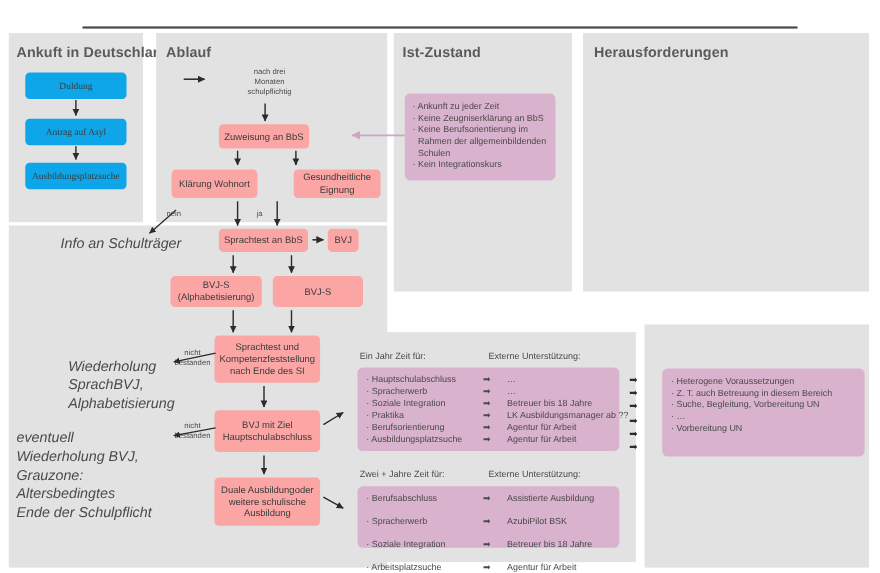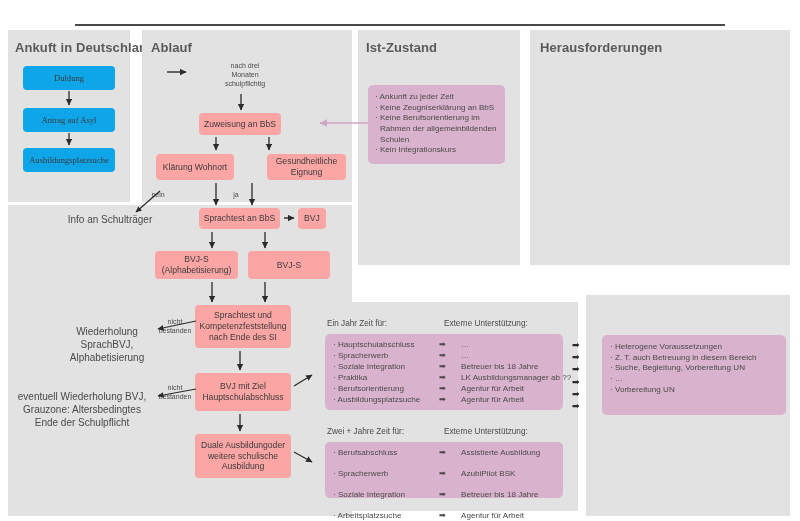--- a/index.html
+++ b/index.html
@@ -9,21 +9,21 @@
   .panel{position:absolute;background:#e2e2e2;}
   .panel-title{position:absolute;font-size:13px;font-weight:bold;color:#5a5a5a;letter-spacing:.1px;}
 
   .title{position:absolute;left:0;top:3px;width:800px;text-align:center;font-size:14.5px;color:#3b3b3b;}
   .rule{position:absolute;left:75px;top:24px;width:650px;height:1.6px;background:#4a4a4a;}
 
   .box{position:absolute;border-radius:4px;display:flex;align-items:center;justify-content:center;text-align:center;font-size:8.6px;color:#3b3b3b;line-height:1.25;padding:2px 3px;box-sizing:border-box;}
   .violet{background:#0ea5e9;font-family:Liberation Serif, serif;}
   .blue{background:#fca5a5;}
 
-  .label{position:absolute;font-size:10px;color:#4a4a4a;line-height:1.3;text-align:center;}
+  .label{position:absolute;font-size:13px;color:#4a4a4a;line-height:1.3;font-style:italic;}
   .small{position:absolute;font-size:7px;color:#4a4a4a;line-height:1.25;text-align:center;}
 
   .pinkbox{position:absolute;border-radius:5px;background:#d9b2cd;box-sizing:border-box;}
   .pinkbox ul{list-style:none;margin:0;padding:0;}
   .pinkbox li{font-size:8.1px;color:#4a4a4a;line-height:1.32;white-space:nowrap;}
   .pinkbox li.wrapline{white-space:normal;}
 
   .sect-head{position:absolute;font-size:8.2px;color:#4a4a4a;}
 
   .tbl{position:absolute;display:grid;}

